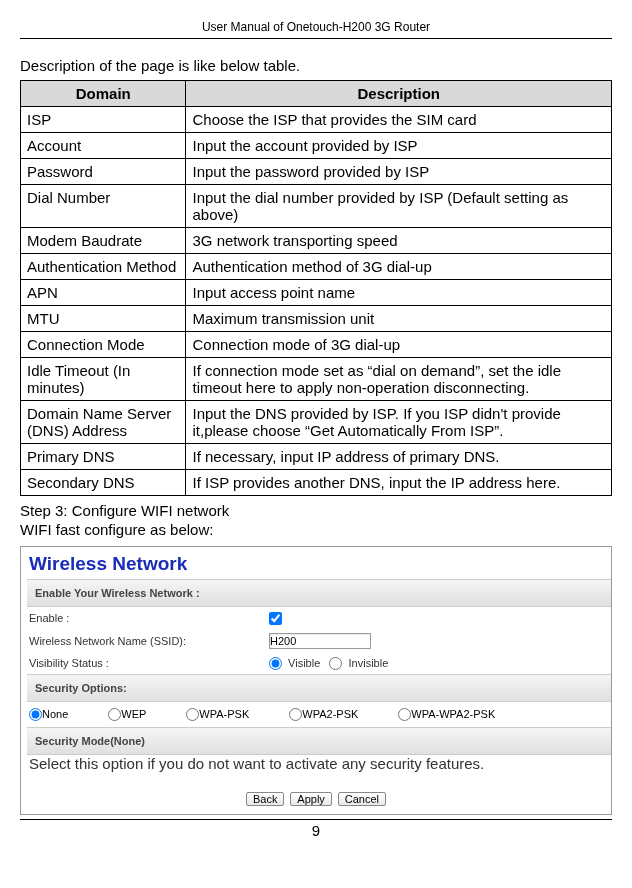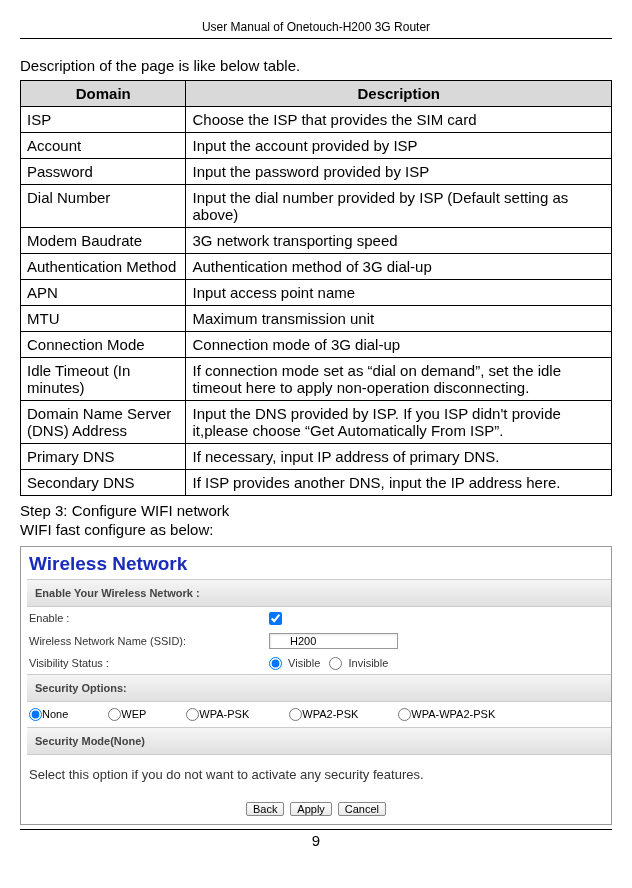--- a/index.html
+++ b/index.html
@@ -78,42 +78,42 @@
     .form-row .label {
       width: 240px;
       flex-shrink: 0;
     }
     .form-row .control {
       flex: 1;
     }
     .form-row input[type="text"] {
       border: 1px solid #999;
       font-size: 11px;
-      padding: 1px 20px;
-      width: 129px;
+      padding: 1px 0;
+      width: 102px;
       box-shadow: inset 1px 1px 2px rgba(0,0,0,0.1);
     }
     .form-row input[type="checkbox"],
     .form-row input[type="radio"] {
       margin-right: 3px;
       vertical-align: middle;
     }
     .security-options-row {
       display: flex;
       padding: 6px 8px;
       font-size: 11px;
     }
     .security-options-row .opt {
       display: inline-flex;
       align-items: flex-start;
       margin-right: 40px;
     }
     .security-note {
-      padding: 12px 8px 10px 8px;
-      font-size: 13px;
+      padding: 0 8px 10px 8px;
+      font-size: 15px;
       color: #333;
     }
     .button-row {
       text-align: center;
       padding: 8px 0;
     }
     .button-row button {
       font-size: 11px;
       padding: 0 6px;
       margin: 0 1px;

